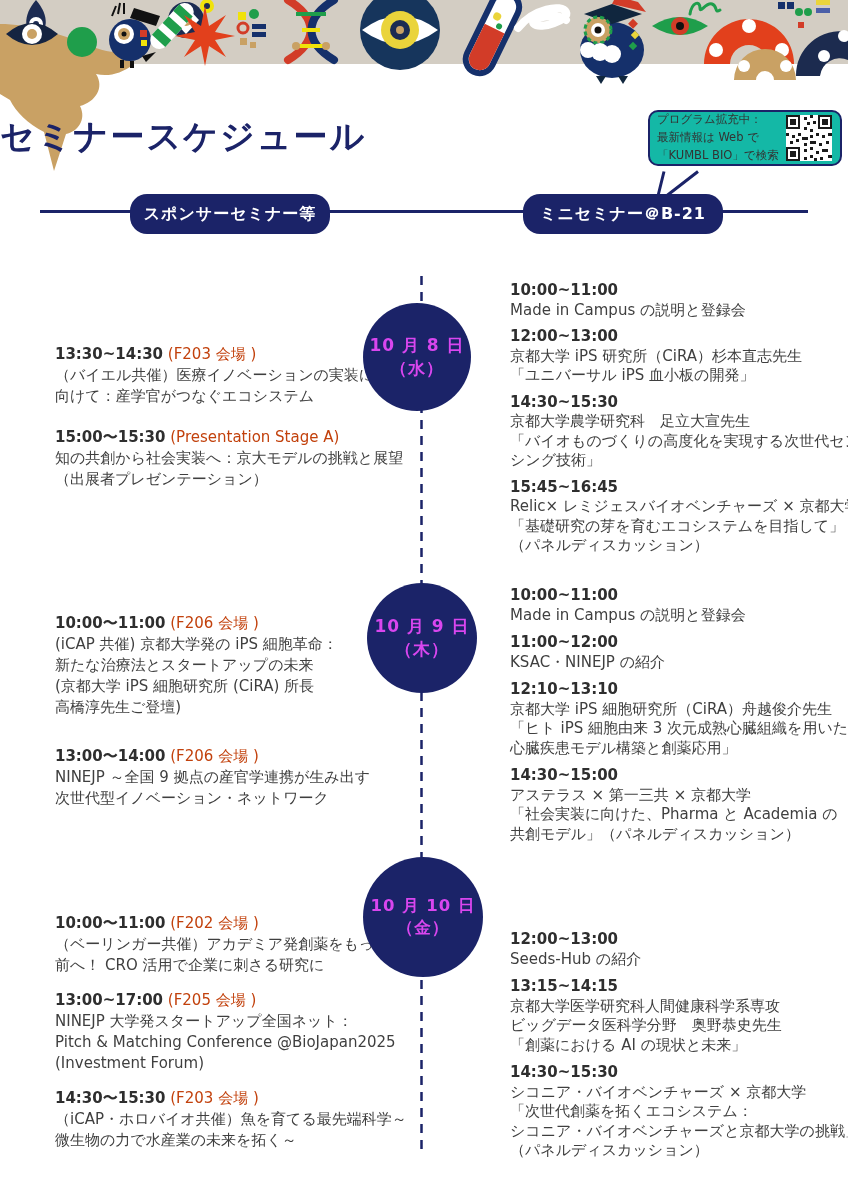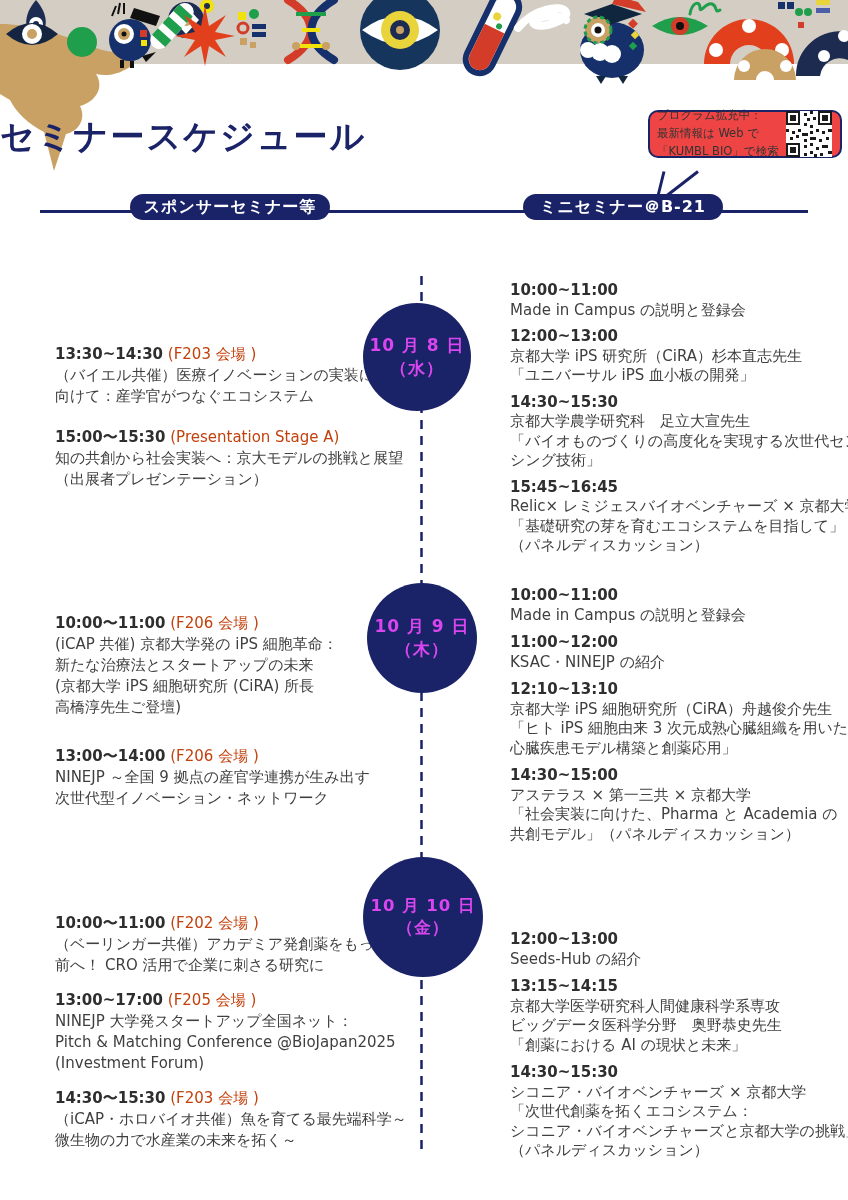--- a/index.html
+++ b/index.html
@@ -10,29 +10,29 @@
     font-family:"DejaVu Sans","Liberation Sans",sans-serif;
     color:#3f3f3f;
   }
   .band { position:absolute; top:0; left:0; }
   .title {
     position:absolute; top:114px; left:0; width:100%;
     text-align:left; font-size:34px; font-weight:bold;
     color:#1b2368; letter-spacing:2px;
   }
   .qr-bubble {
-    position:absolute; left:648px; top:110px; width:194px; height:48px;
-    border:2.5px solid #1b2368; border-radius:10px; background:#ef4444;
+    position:absolute; left:648px; top:110px; width:194px; height:56px;
+    border:2.5px solid #1b2368; border-radius:10px; background:#14b8a6;
     display:flex; align-items:center; gap:7px; padding:6px 7px; z-index:3;
   }
   .qr-lines { font-size:11.5px; line-height:1.55; color:#333; white-space:nowrap; }
   .bubble-tail { position:absolute; left:652px; top:170px; z-index:2; }
   .rule { position:absolute; left:40px; top:210px; width:768px; height:3px; background:#1b2368; }
   .pill {
-    position:absolute; top:194px; height:26px; border-radius:17px;
+    position:absolute; top:194px; height:40px; border-radius:17px;
     background:#1b2368; color:#fff; font-weight:bold; font-size:16px;
     display:flex; align-items:center; justify-content:center;
     letter-spacing:1px; z-index:4; white-space:nowrap;
   }
   .pill.p-left  { left:130px; width:200px; }
   .pill.p-right { left:523px; width:200px; }
   .timeline { position:absolute; left:419px; top:276px; z-index:1; }
   .day-circle {
     position:absolute; background:#1b2368; border-radius:50%; color:#d946ef;
     font-weight:bold; font-size:17px; line-height:1.35; letter-spacing:1px;

